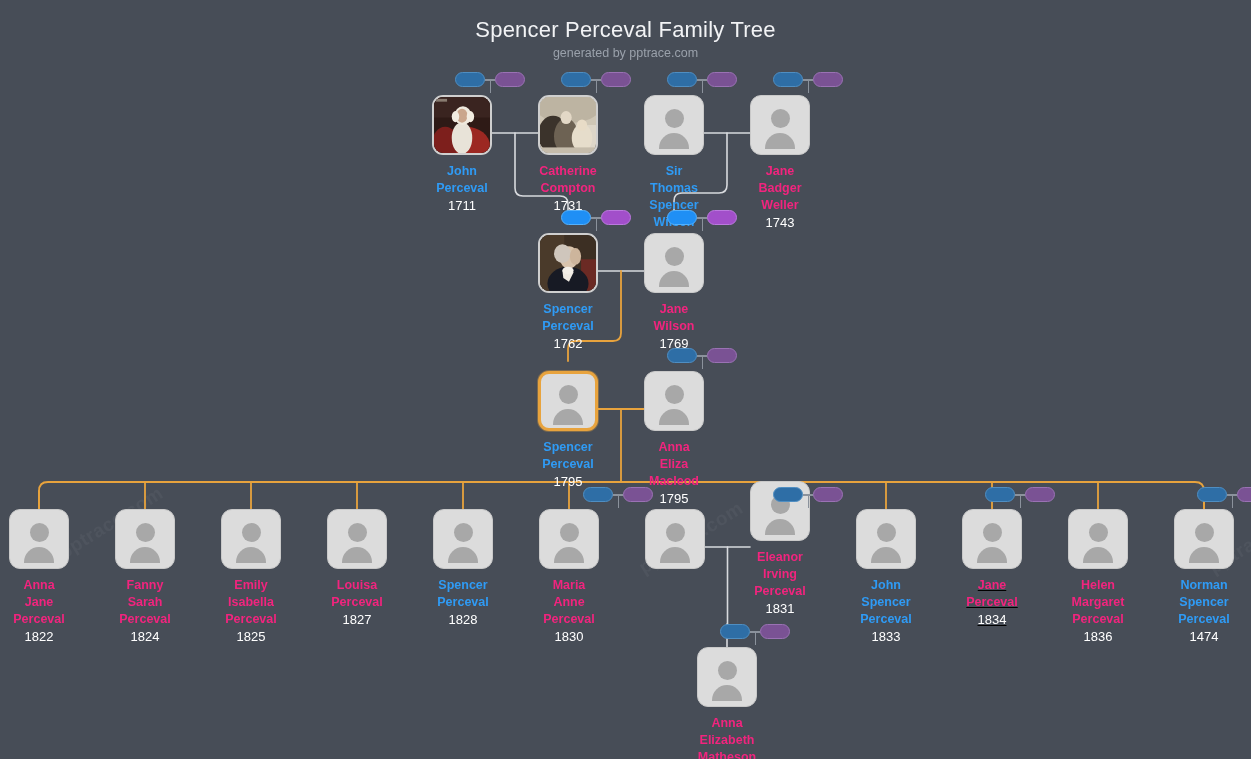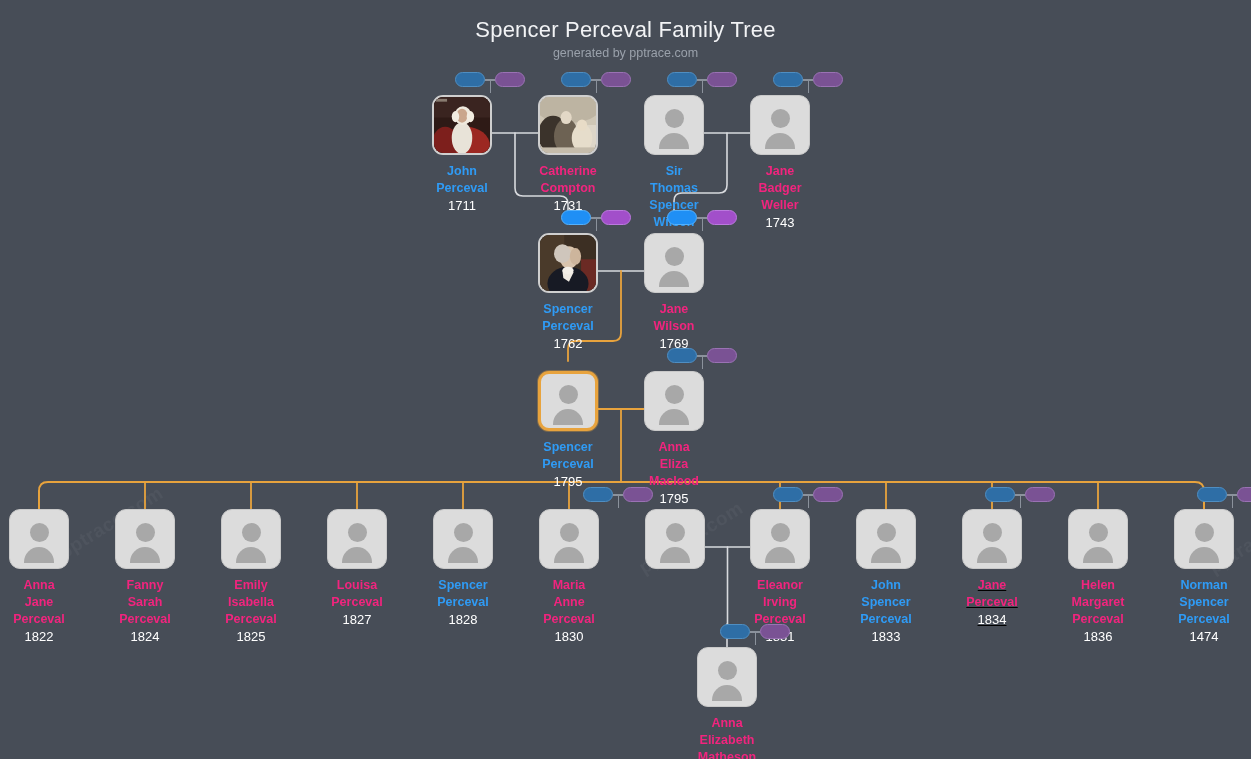--- a/index.html
+++ b/index.html
@@ -340,21 +340,21 @@
         </div>
         <div class="label female">Maria Anne Perceval</div>
         <div class="year">1830</div>
       </div>
       <div class="node" style="left: 645px; top: 509px;">
         <div class="card">
           <div class="avatar-head"></div>
           <div class="avatar-body"></div>
         </div>
       </div>
-      <div class="node" style="left: 750px; top: 509px;">
+      <div class="node" style="left: 750px; top: 481px;">
         <div class="card">
           <div class="avatar-head"></div>
           <div class="avatar-body"></div>
         </div>
         <div class="label female">Eleanor Irving Perceval</div>
         <div class="year">1831</div>
       </div>
       <div class="node" style="left: 856px; top: 509px;">
         <div class="card">
           <div class="avatar-head"></div>

